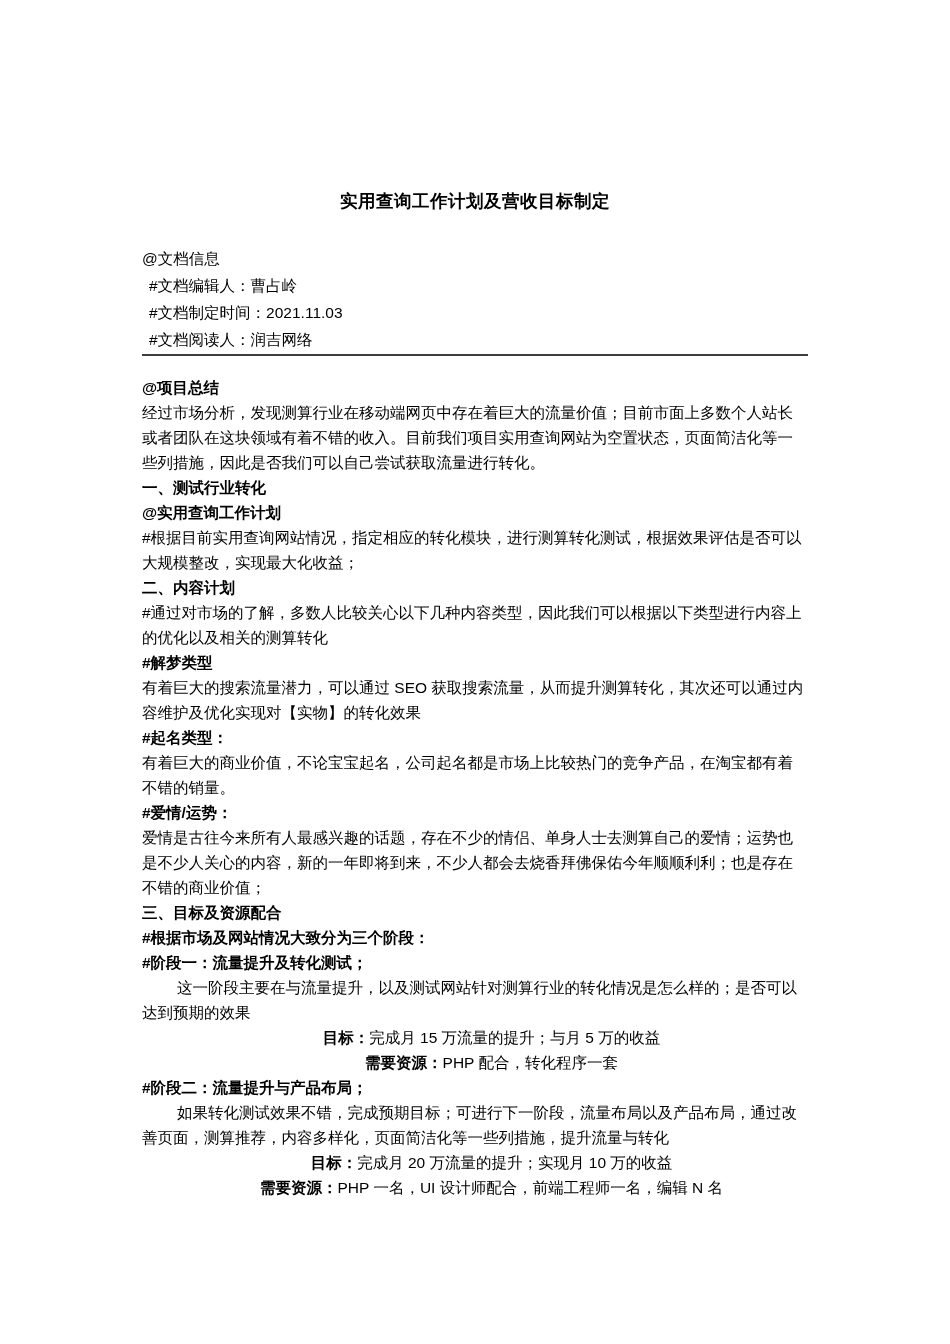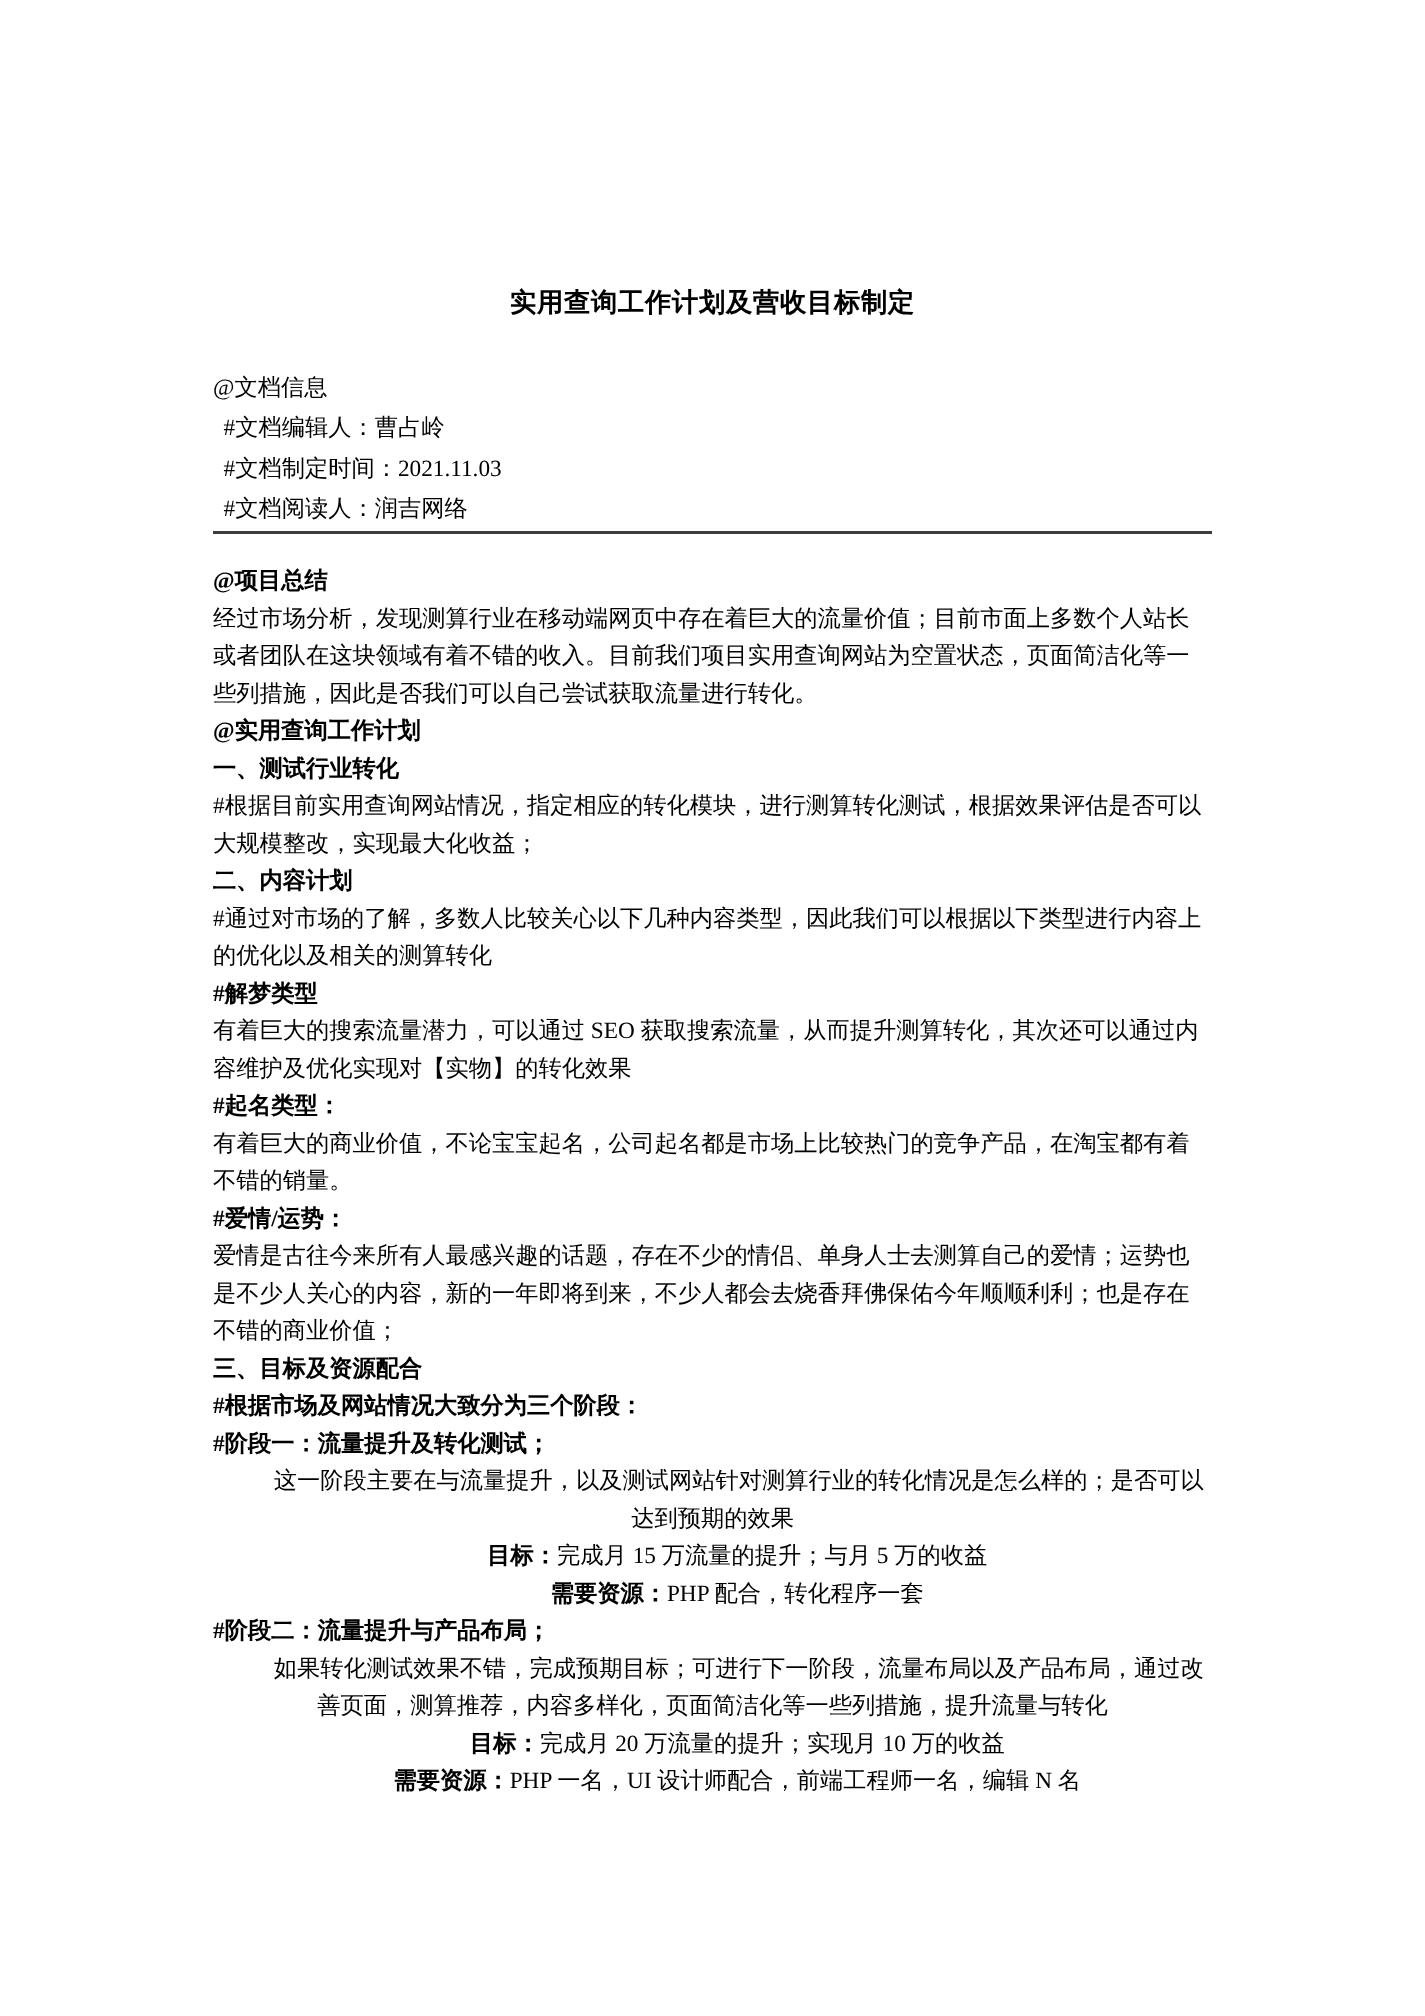--- a/index.html
+++ b/index.html
@@ -3,21 +3,21 @@
 <meta charset="utf-8">
 <style>
   * { margin: 0; padding: 0; box-sizing: border-box; }
   html, body { background: #ffffff; }
   .page {
     position: relative;
     width: 950px;
     height: 1344px;
     background: #ffffff;
     color: #000000;
-    font-family: Liberation Serif, serif;
+    font-family: Liberation Sans, sans-serif;
     overflow: hidden;
   }
   .content {
     position: absolute;
     left: 142px;
     top: 0;
     width: 666px;
   }
   .doc-title {
     margin-top: 188px;
@@ -39,21 +39,21 @@
     margin: 1px 0 0 0;
     width: 666px;
   }
   .doc-body {
     margin-top: 19px;
     font-size: 15.5px;
     line-height: 25px;
   }
   .block-heading { font-weight: bold; }
   .block-para { font-weight: normal; }
-  .block-para.indented { text-indent: 35px; text-align: center; }
+  .block-para.indented { text-indent: 35px; }
   .block-kv { padding-left: 33px; text-align: center; }
   .kv-lead { font-weight: bold; }
 </style>
 </head>
 <body>
 
 <div class="page">
   <div class="content">
 
     <div class="doc-title">实用查询工作计划及营收目标制定</div>
@@ -63,22 +63,22 @@
       <div class="doc-info-line">#文档编辑人：曹占岭</div>
       <div class="doc-info-line">#文档制定时间：2021.11.03</div>
       <div class="doc-info-line">#文档阅读人：润吉网络</div>
     </div>
 
     <hr class="divider">
 
     <div class="doc-body">
         <div class="block-heading">@项目总结</div>
         <div class="block-para">经过市场分析，发现测算行业在移动端网页中存在着巨大的流量价值；目前市面上多数个人站长或者团队在这块领域有着不错的收入。目前我们项目实用查询网站为空置状态，页面简洁化等一些列措施，因此是否我们可以自己尝试获取流量进行转化。</div>
+        <div class="block-heading">一、测试行业转化</div>
         <div class="block-heading">@实用查询工作计划</div>
-        <div class="block-heading">一、测试行业转化</div>
         <div class="block-para">#根据目前实用查询网站情况，指定相应的转化模块，进行测算转化测试，根据效果评估是否可以大规模整改，实现最大化收益；</div>
         <div class="block-heading">二、内容计划</div>
         <div class="block-para">#通过对市场的了解，多数人比较关心以下几种内容类型，因此我们可以根据以下类型进行内容上的优化以及相关的测算转化</div>
         <div class="block-heading">#解梦类型</div>
         <div class="block-para">有着巨大的搜索流量潜力，可以通过 SEO 获取搜索流量，从而提升测算转化，其次还可以通过内容维护及优化实现对【实物】的转化效果</div>
         <div class="block-heading">#起名类型：</div>
         <div class="block-para">有着巨大的商业价值，不论宝宝起名，公司起名都是市场上比较热门的竞争产品，在淘宝都有着不错的销量。</div>
         <div class="block-heading">#爱情/运势：</div>
         <div class="block-para">爱情是古往今来所有人最感兴趣的话题，存在不少的情侣、单身人士去测算自己的爱情；运势也是不少人关心的内容，新的一年即将到来，不少人都会去烧香拜佛保佑今年顺顺利利；也是存在不错的商业价值；</div>
         <div class="block-heading">三、目标及资源配合</div>

